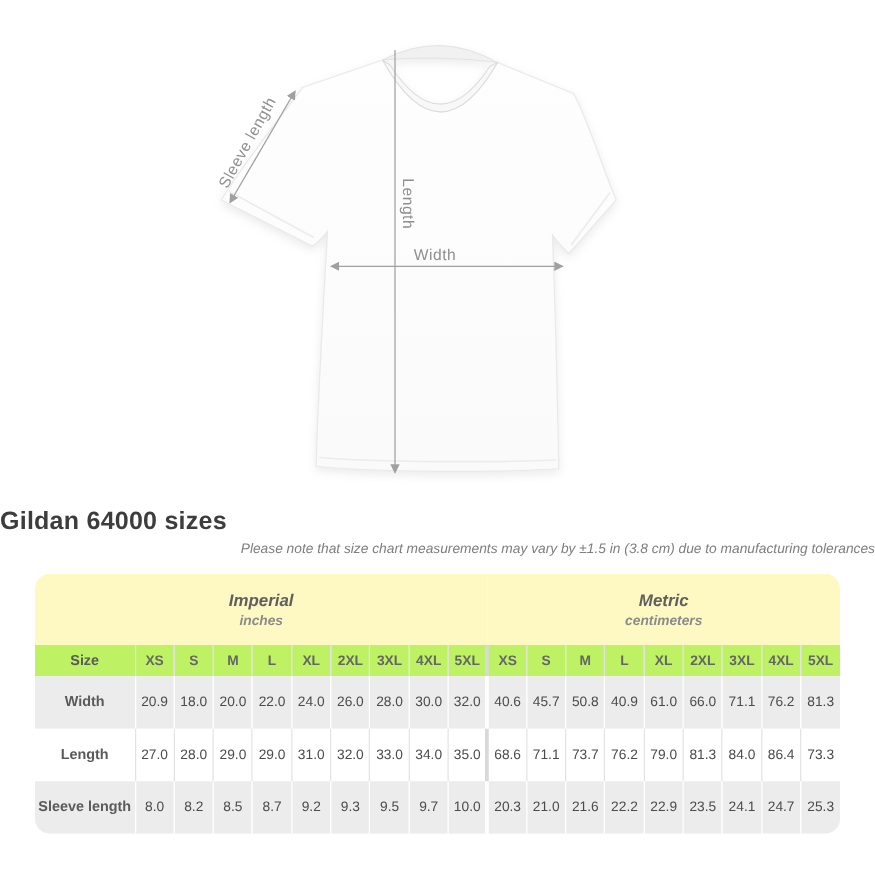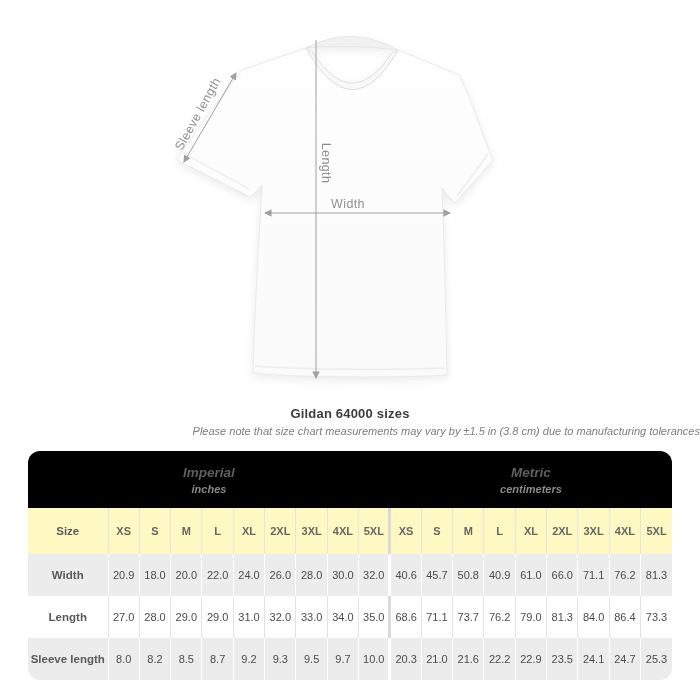--- a/index.html
+++ b/index.html
@@ -13,44 +13,44 @@
   
   .diagram{position:relative;width:700px;height:394px;}
   .diagram svg{display:block;}
   .shirt-shape{filter:drop-shadow(0 3px 4px rgba(0,0,0,0.08));}
   .dim-line{stroke:#a0a0a0;stroke-width:1;fill:none;}
   .dim-text{fill:#8f8f8f;font-size:12.5px;letter-spacing:.4px;}
   .seam{stroke:#ececec;stroke-width:1.4;fill:none;}
 
   
   h1.title{
-    margin:12px 12px 4px;text-align:center;
-    font-size:13px;font-weight:bold;color:#3d3d3d;letter-spacing:.2px;
+    margin:12px 0 4px;text-align:left;
+    font-size:20px;font-weight:bold;color:#3d3d3d;letter-spacing:.2px;
   }
   p.note{
     margin:0 0 14px;text-align:right;font-style:italic;
     font-size:11px;color:#7d7d7d;
   }
 
   
   .table-card{
     width:644px;margin:0 auto;border-radius:12px;overflow:hidden;
     background:#ffffff;
   }
   table.sizes{width:100%;border-collapse:collapse;table-layout:fixed;}
   col.label-col{width:80px;}
 
   tr.unit-row th{
-    background:#000000;height:57px;vertical-align:middle;
+    background:#fef9c3;height:57px;vertical-align:middle;
     padding:0;
   }
   .unit-name{font-weight:bold;font-style:italic;font-size:13.5px;color:#5f5f5f;}
   .unit-sub{font-style:italic;font-size:11px;color:#8a8a8a;margin-top:3px;}
 
-  tr.size-row{background:#fef9c3;height:46px;}
+  tr.size-row{background:#bef264;height:25px;}
   tr.size-row th{
     font-size:11px;font-weight:bold;color:#666666;
     text-align:center;vertical-align:middle;padding:0;
   }
 
   tbody tr{height:42px;background:#ffffff;}
   tbody tr.stripe{background:#ececec;}
   tbody td{
     text-align:center;vertical-align:middle;
     font-size:11px;color:#4b4b4b;padding:0;

